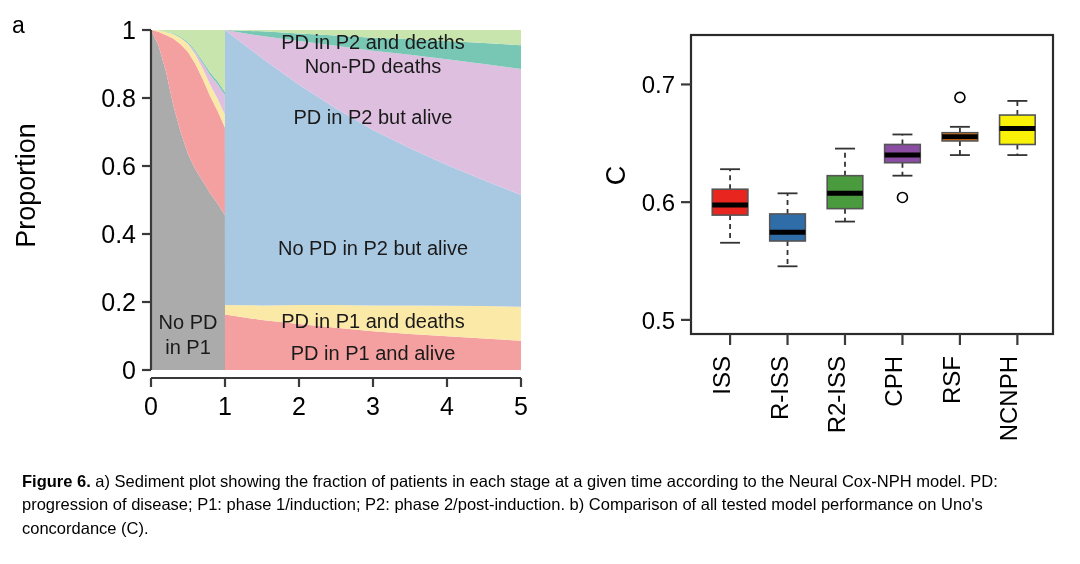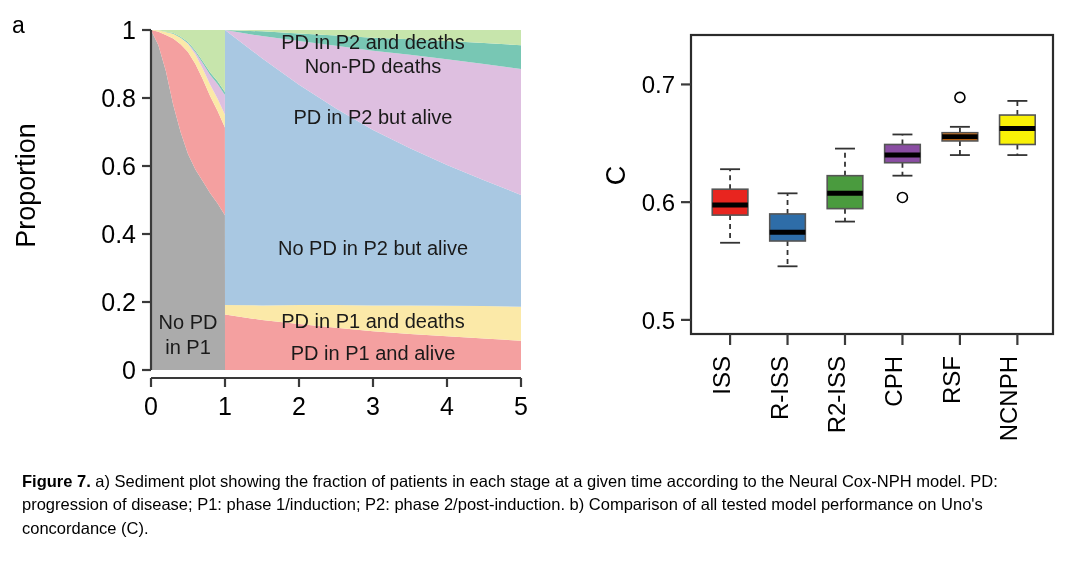--- a/index.html
+++ b/index.html
@@ -171,16 +171,16 @@
             <path d="M 407.39949206349206 155.07086614173227 L 427.3497142857143 155.07086614173227" class="cap"></path>
             <rect x="399.56190476190477" y="115.04724409448812" width="35.62539682539683" height="29.42913385826776" fill="#F9F107" class="box-rect"></rect>
             <path d="M 399.56190476190477 128.58464566929138 L 435.1873015873016 128.58464566929138" class="median-line"></path>
           </g>
         </g>
       </svg>
   </div>
   <div class="axis-title" id="ylab-b">C</div>
 
   <div class="caption">
-    <b>Figure 7.</b><span> a) Sediment plot showing the fraction of patients in each stage at a given time according to the Neural Cox-NPH model. PD: progression of disease; P1: phase 1/induction; P2: phase 2/post-induction. b) Comparison of all tested model performance on Uno's concordance (C).</span>
+    <b>Figure 6.</b><span> a) Sediment plot showing the fraction of patients in each stage at a given time according to the Neural Cox-NPH model. PD: progression of disease; P1: phase 1/induction; P2: phase 2/post-induction. b) Comparison of all tested model performance on Uno's concordance (C).</span>
   </div>
 
 </div>
 
 </body></html>

